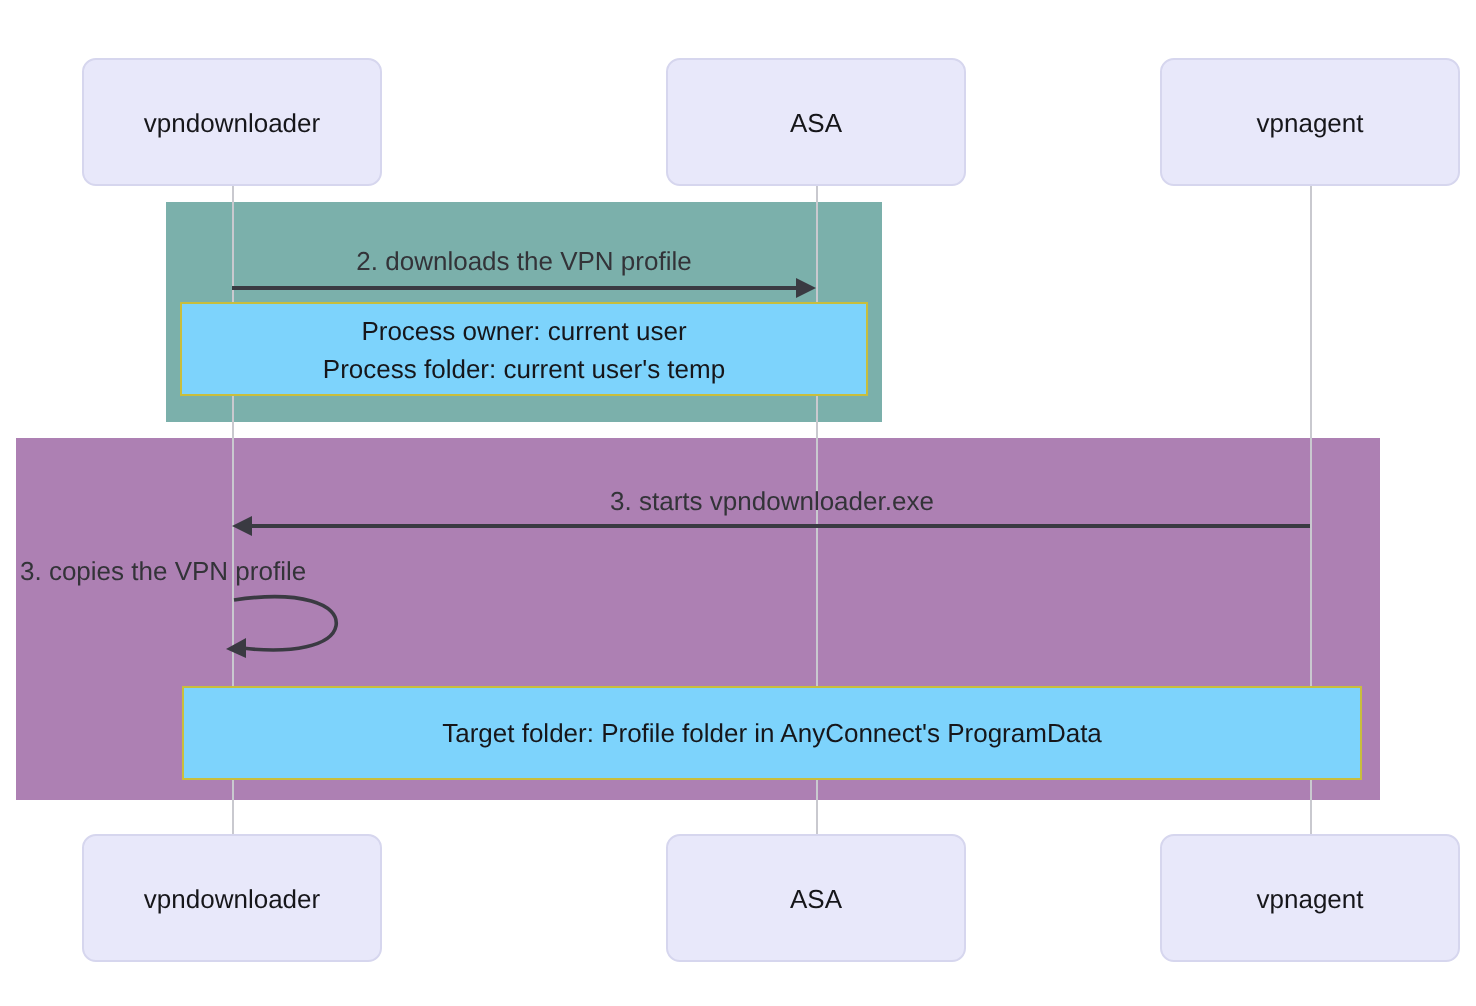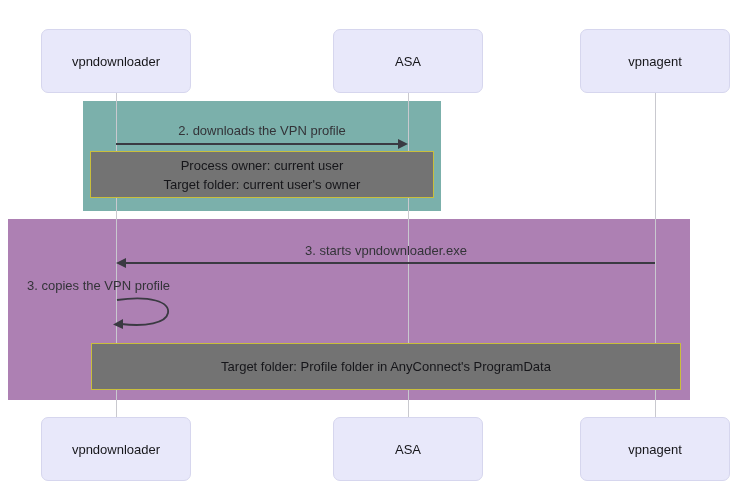--- a/index.html
+++ b/index.html
@@ -76,21 +76,21 @@
   .arrow-right { border-left: 10px solid #3a3a42; }
   .arrow-left  { border-right: 10px solid #3a3a42; }
 
   
   .selfloop { position: absolute; }
 
   
   .note {
     position: absolute;
     box-sizing: border-box;
-    background: #737373;
+    background: #7dd3fc;
     border: 1px solid #c9be3c;
     display: flex;
     flex-direction: column;
     align-items: center;
     justify-content: center;
     color: #16161a;
     font-size: 13px;
     line-height: 19px;
     text-align: center;
     padding: 4px 8px;
@@ -119,28 +119,28 @@
   <div class="participant" style="left:580px; top:29px;">
     <span>vpnagent</span>
   </div>
 
   <div class="msg-label center" style="left:262px; top:124px;">2. downloads the VPN profile</div>
   <div class="msg-line" style="left:116px; top:143px; width:284px;"></div>
   <div class="arrowhead arrow-right" style="left:398px; top:139px;"></div>
 
   <div class="note" style="left:90px; top:151px; width:344px; height:47px;">
     <div>Process owner: current user</div>
-    <div>Target folder: current user's owner</div>
+    <div>Process folder: current user's temp</div>
   </div>
 
   <div class="msg-label center" style="left:386px; top:244px;">3. starts vpndownloader.exe</div>
   <div class="msg-line" style="left:126px; top:262px; width:529px;"></div>
   <div class="arrowhead arrow-left" style="left:116px; top:258px;"></div>
 
-  <div class="msg-label" style="left:27px; top:279px;">3. copies the VPN profile</div>
+  <div class="msg-label" style="left:10px; top:279px;">3. copies the VPN profile</div>
   <svg class="selfloop" style="left:110px; top:294px;" width="70" height="40" viewBox="0 0 70 40">
     <path d="M 7 6 C 40 1, 60 8, 58 19 C 56 29, 36 33, 11 30" fill="none" stroke="#3a3a42" stroke-width="1.8"></path>
     <polygon points="13,25 13,35 3,30.5" fill="#3a3a42"></polygon>
   </svg>
 
   <div class="note" style="left:91px; top:343px; width:590px; height:47px;">
     <div>Target folder: Profile folder in AnyConnect's ProgramData</div>
   </div>
 
   <div class="participant" style="left:41px; top:417px;">

